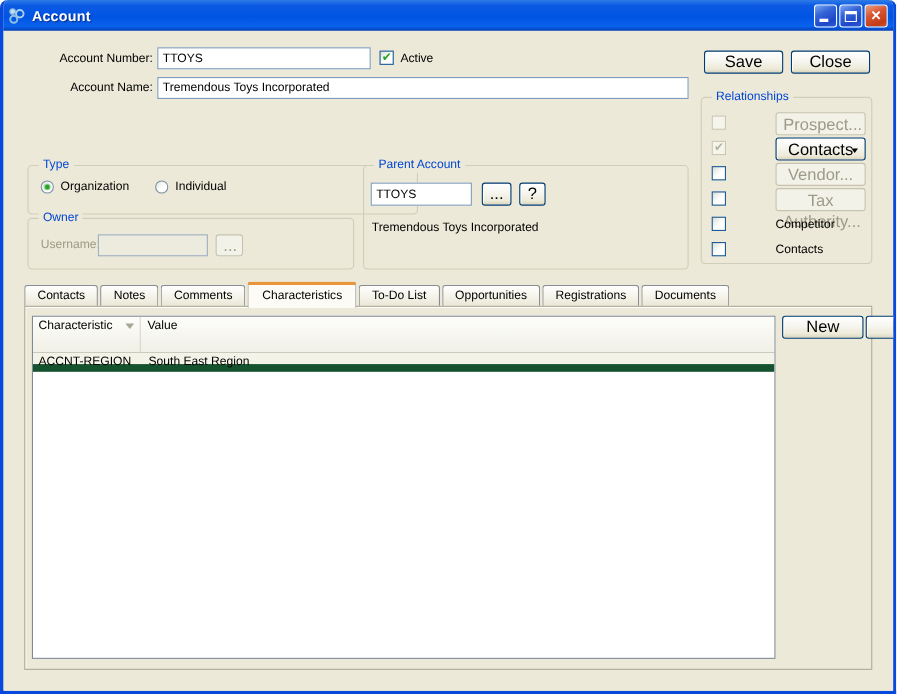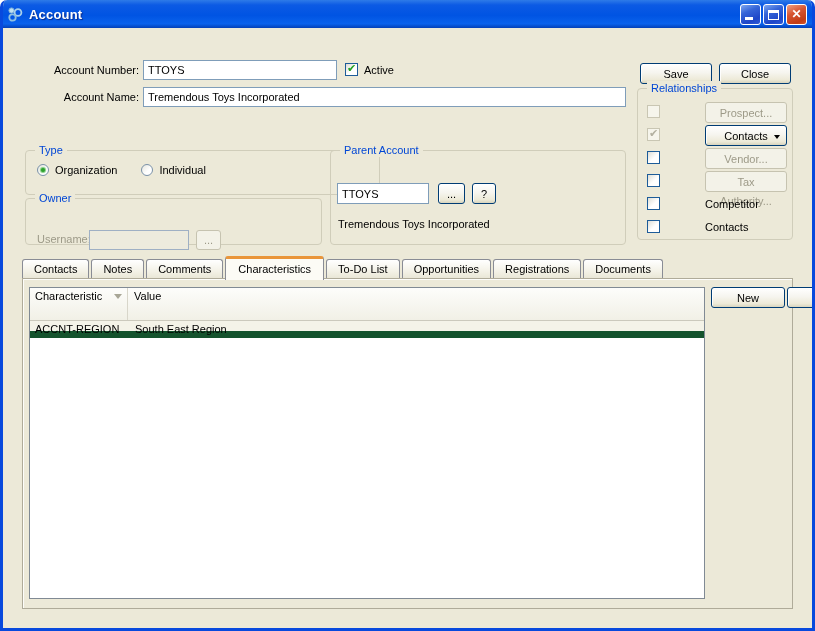--- a/index.html
+++ b/index.html
@@ -32,33 +32,33 @@
     background:linear-gradient(155deg,#7EA8F0 0%,#3665D8 35%,#1E46C8 75%,#2E5BD8 100%);
     position:relative; cursor:default;
   }
   .winbtn.close { background:linear-gradient(155deg,#F0A080 0%,var(--close-red,#D75532) 40%,#C23C16 80%,#D4562A 100%); }
   .glyph-min { position:absolute; left:4px; bottom:4px; width:8px; height:3px; background:#fff; }
   .glyph-max { position:absolute; left:4px; top:5px; width:11px; height:10px; border:1px solid #fff; border-top-width:3px; }
   .glyph-x { position:absolute; width:100%; text-align:center; top:2px; color:#fff; font-weight:bold; font-size:12px; }
 
   .content { position:absolute; left:0; top:28px; width:809px; height:600px; }
 
-  .abs { position:absolute;margin-top:17px; }
+  .abs { position:absolute; }
   .lbl { line-height:20px; white-space:nowrap; }
   .lbl.right { text-align:right; }
   .dim { color:#9D9A88; }
 
   .tb {
     border:1px solid #7F9DB9; background:#fff; height:20px;
     font-family:"Liberation Sans", sans-serif; font-size:11px; padding:2px 4px;
   }
   .tb:disabled { background:#EDEBDD; border-color:#9FB0C4; }
 
   .btn {
-    font-family:"Liberation Sans", sans-serif; font-size:11px; color:#000;
+    font-family:"Liberation Sans", sans-serif; font-size:15px; color:#000;
     border:1px solid #003C74; border-radius:3px;
     background:linear-gradient(180deg,#FFFFFF 0%,#F6F5EF 45%,#EDEAD8 82%,#D8D4BE 100%);
     box-shadow:inset 1px 1px 0 rgba(255,255,255,.85);
     cursor:default;
   }
   .btn:disabled { color:#9D9A88; border-color:#C6C3B0; background:#F3F2E8; box-shadow:none; }
 
   .fieldset {
     position:absolute; border:1px solid #D0CDBA; border-radius:4px;
   }

